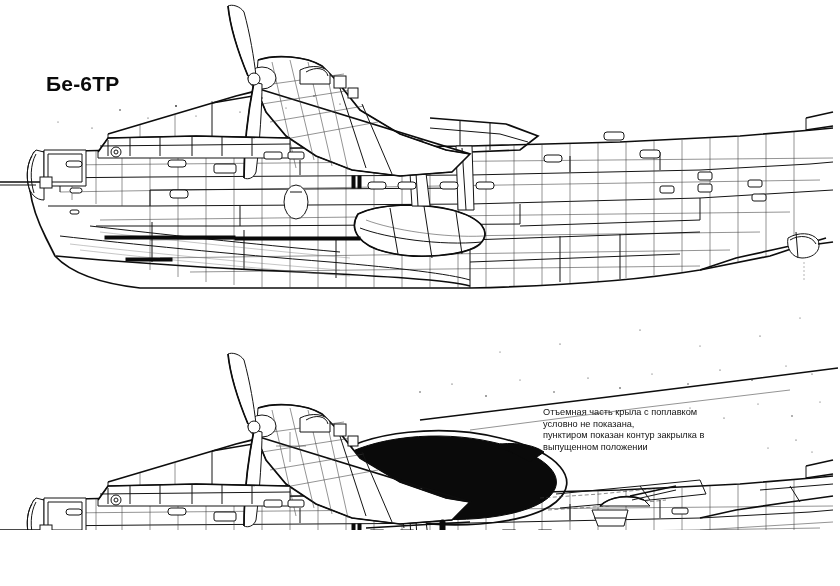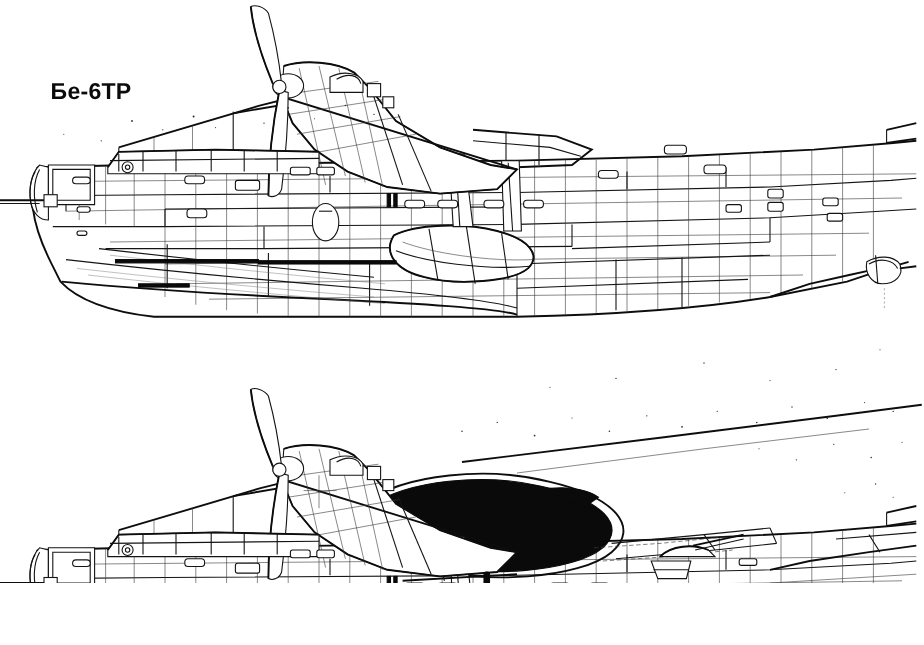--- a/index.html
+++ b/index.html
@@ -577,14 +577,18 @@
       <use href="#nose-turret-lower"></use>
       <use href="#hatches-lower"></use>
       <use href="#tail-lower"></use>
     </g>
 
     <use href="#scan-speckles"></use>
   </svg>
 
   <div class="title-label">Бе-6ТР</div>
 
+  <div class="note-block">Отъемная часть крыла с поплавком
+условно не показана,
+пунктиром показан контур закрылка в
+выпущенном положении</div>
 
 </div>
 
 </body></html>

